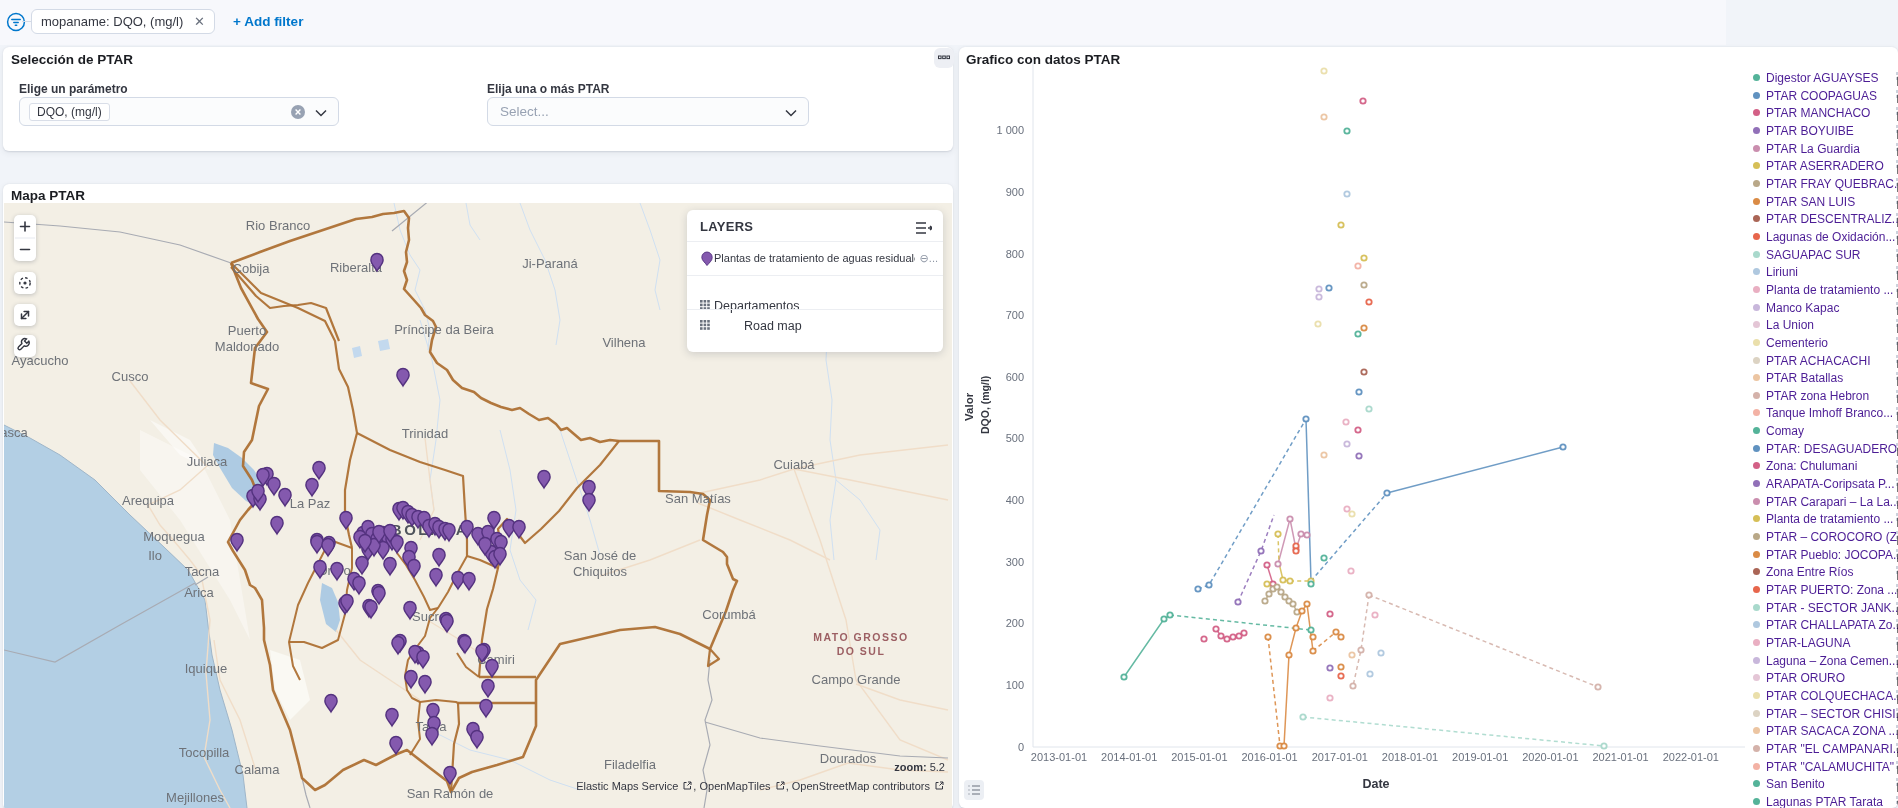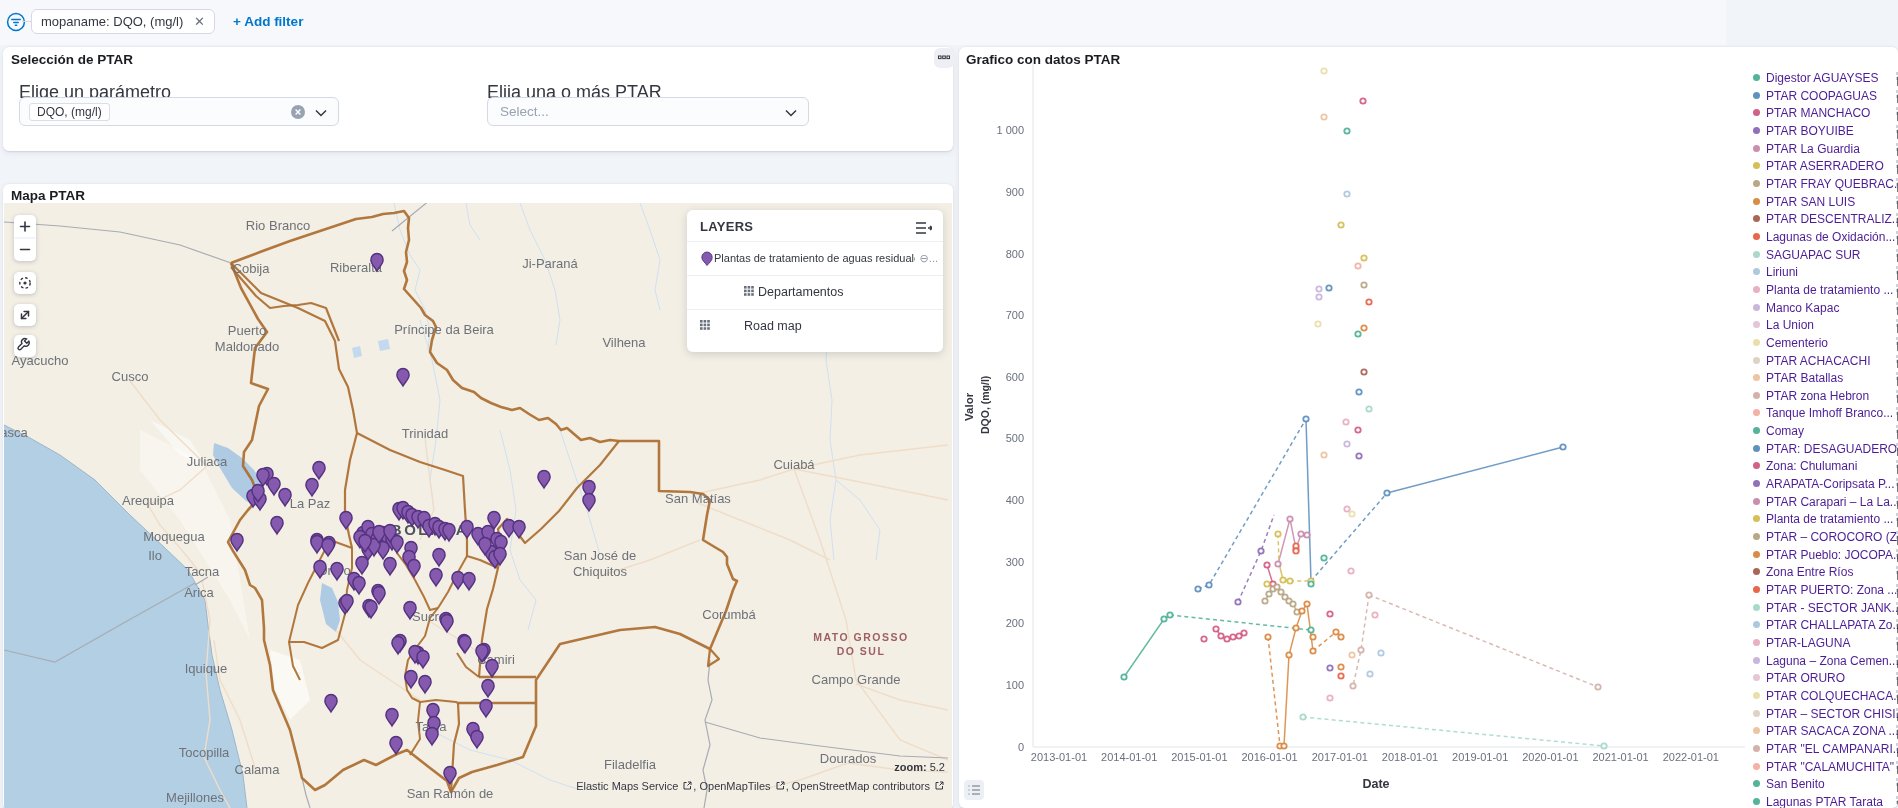--- a/index.html
+++ b/index.html
@@ -2,21 +2,21 @@
 <html><head>
 <meta charset="utf-8">
 <style>
 * { margin:0; padding:0; box-sizing:border-box; }
 html,body { width:1898px; height:808px; overflow:hidden; background:#f1f4f9; font-family:"Liberation Sans", sans-serif; }
 .topbar { position:absolute; left:0; top:0; width:1726px; height:45px; background:#f7f8fc; }
 .fpill { position:absolute; left:31px; top:9px; height:25px; background:#fff; border:1px solid #d3dae6; border-radius:6px; font-size:13px; color:#343741; line-height:23px; padding:0 9px; }
 .fpill .x { color:#69707d; margin-left:7px; font-size:13px; }
 .panel { position:absolute; background:#fff; border-radius:6px; box-shadow:0 .8px 1.5px rgba(50,60,80,.12), 0 2px 6px rgba(50,60,80,.08); }
 .ptitle { font-size:13.5px; font-weight:bold; color:#1a1c21; }
-.flabel { font-size:18px; font-weight:normal; color:#343741; }
+.flabel { font-size:12px; font-weight:bold; color:#343741; }
 .combo { position:absolute; height:29px; background:#fbfcfd; border:1px solid #d3dae6; border-radius:6px; }
 .token { position:absolute; left:9px; top:5px; height:18px; border:1px solid #d9dee8; background:#fff; border-radius:3px; font-size:12px; color:#343741; line-height:16px; padding:0 7px; }
 .placeholder { position:absolute; left:12px; top:6px; font-size:13.5px; color:#98a2b3; }
 .optbtn { position:absolute; left:931px; top:1px; width:20px; height:20px; background:#edeff4; border-radius:6px; text-align:center; }
 .mctl { position:absolute; width:22px; background:#fff; border-radius:5px; box-shadow:0 1px 4px rgba(40,50,70,.25); }
 .lyrow { position:absolute; left:0; width:256px; height:33px; font-size:12.5px; color:#343741; line-height:33px; white-space:nowrap; overflow:hidden; }
 #legend { position:absolute; left:794px; top:21px; width:148px; height:740px; overflow:hidden; }
 .lrow { position:relative; height:17.67px; white-space:nowrap; overflow:hidden; }
 .ldot { display:inline-block; width:7px; height:7px; border-radius:50%; vertical-align:1px; }
 .ltxt { font-size:12px; color:#4c1d95; margin-left:6px; }
@@ -304,21 +304,21 @@
         <g stroke="#343741" stroke-width="1.4">
           <path d="M0 2h10M0 7h10M0 12h10"></path>
           <path d="M12 7h4M14 5l2.2 2-2.2 2" fill="none"></path>
         </g>
       </svg>
       <div style="position:absolute;left:0;top:31px;width:256px;height:1px;background:#eceef2;"></div>
       <div class="lyrow" style="top:32px;"><svg width="12" height="15" viewBox="0 0 12 15" style="position:absolute;left:14px;top:9px">
           <path d="M6,14.5 C3.9,11.2 0.8,9.4 0.8,6.4 C0.8,3.4 3.1,1 6,1 C8.9,1 11.2,3.4 11.2,6.4 C11.2,9.4 8.9,11.2 6,14.5 Z" fill="#8459ae" stroke="#54327f" stroke-width="0.9"></path>
         </svg><span style="display:inline-block;margin-left:27px;max-width:201px;overflow:hidden;vertical-align:top;font-size:11px;">Plantas de tratamiento de aguas residuales</span><span style="position:absolute;right:5px;top:0px;color:#8f97a5;font-size:11px;">⊖...</span></div>
       <div style="position:absolute;left:0;top:65px;width:256px;height:1px;background:#eceef2;"></div>
-      <div class="lyrow" style="top:66px;margin-left:44px;"><svg width="13" height="13" viewBox="0 0 13 13" style="position:absolute;left:13px;top:10px">
+      <div class="lyrow" style="top:80px;"><svg width="13" height="13" viewBox="0 0 13 13" style="position:absolute;left:13px;top:10px">
           <g fill="#69707d">
             <rect x="0" y="0" width="2.6" height="2.6"></rect>
             <rect x="3.6" y="0" width="2.6" height="2.6"></rect>
             <rect x="7.2" y="0" width="2.6" height="2.6"></rect>
             <rect x="0" y="3.6" width="2.6" height="2.6"></rect>
             <rect x="3.6" y="3.6" width="2.6" height="2.6"></rect>
             <rect x="7.2" y="3.6" width="2.6" height="2.6"></rect>
             <rect x="0" y="7.2" width="2.6" height="2.6"></rect>
             <rect x="3.6" y="7.2" width="2.6" height="2.6"></rect>
             <rect x="7.2" y="7.2" width="2.6" height="2.6"></rect>

